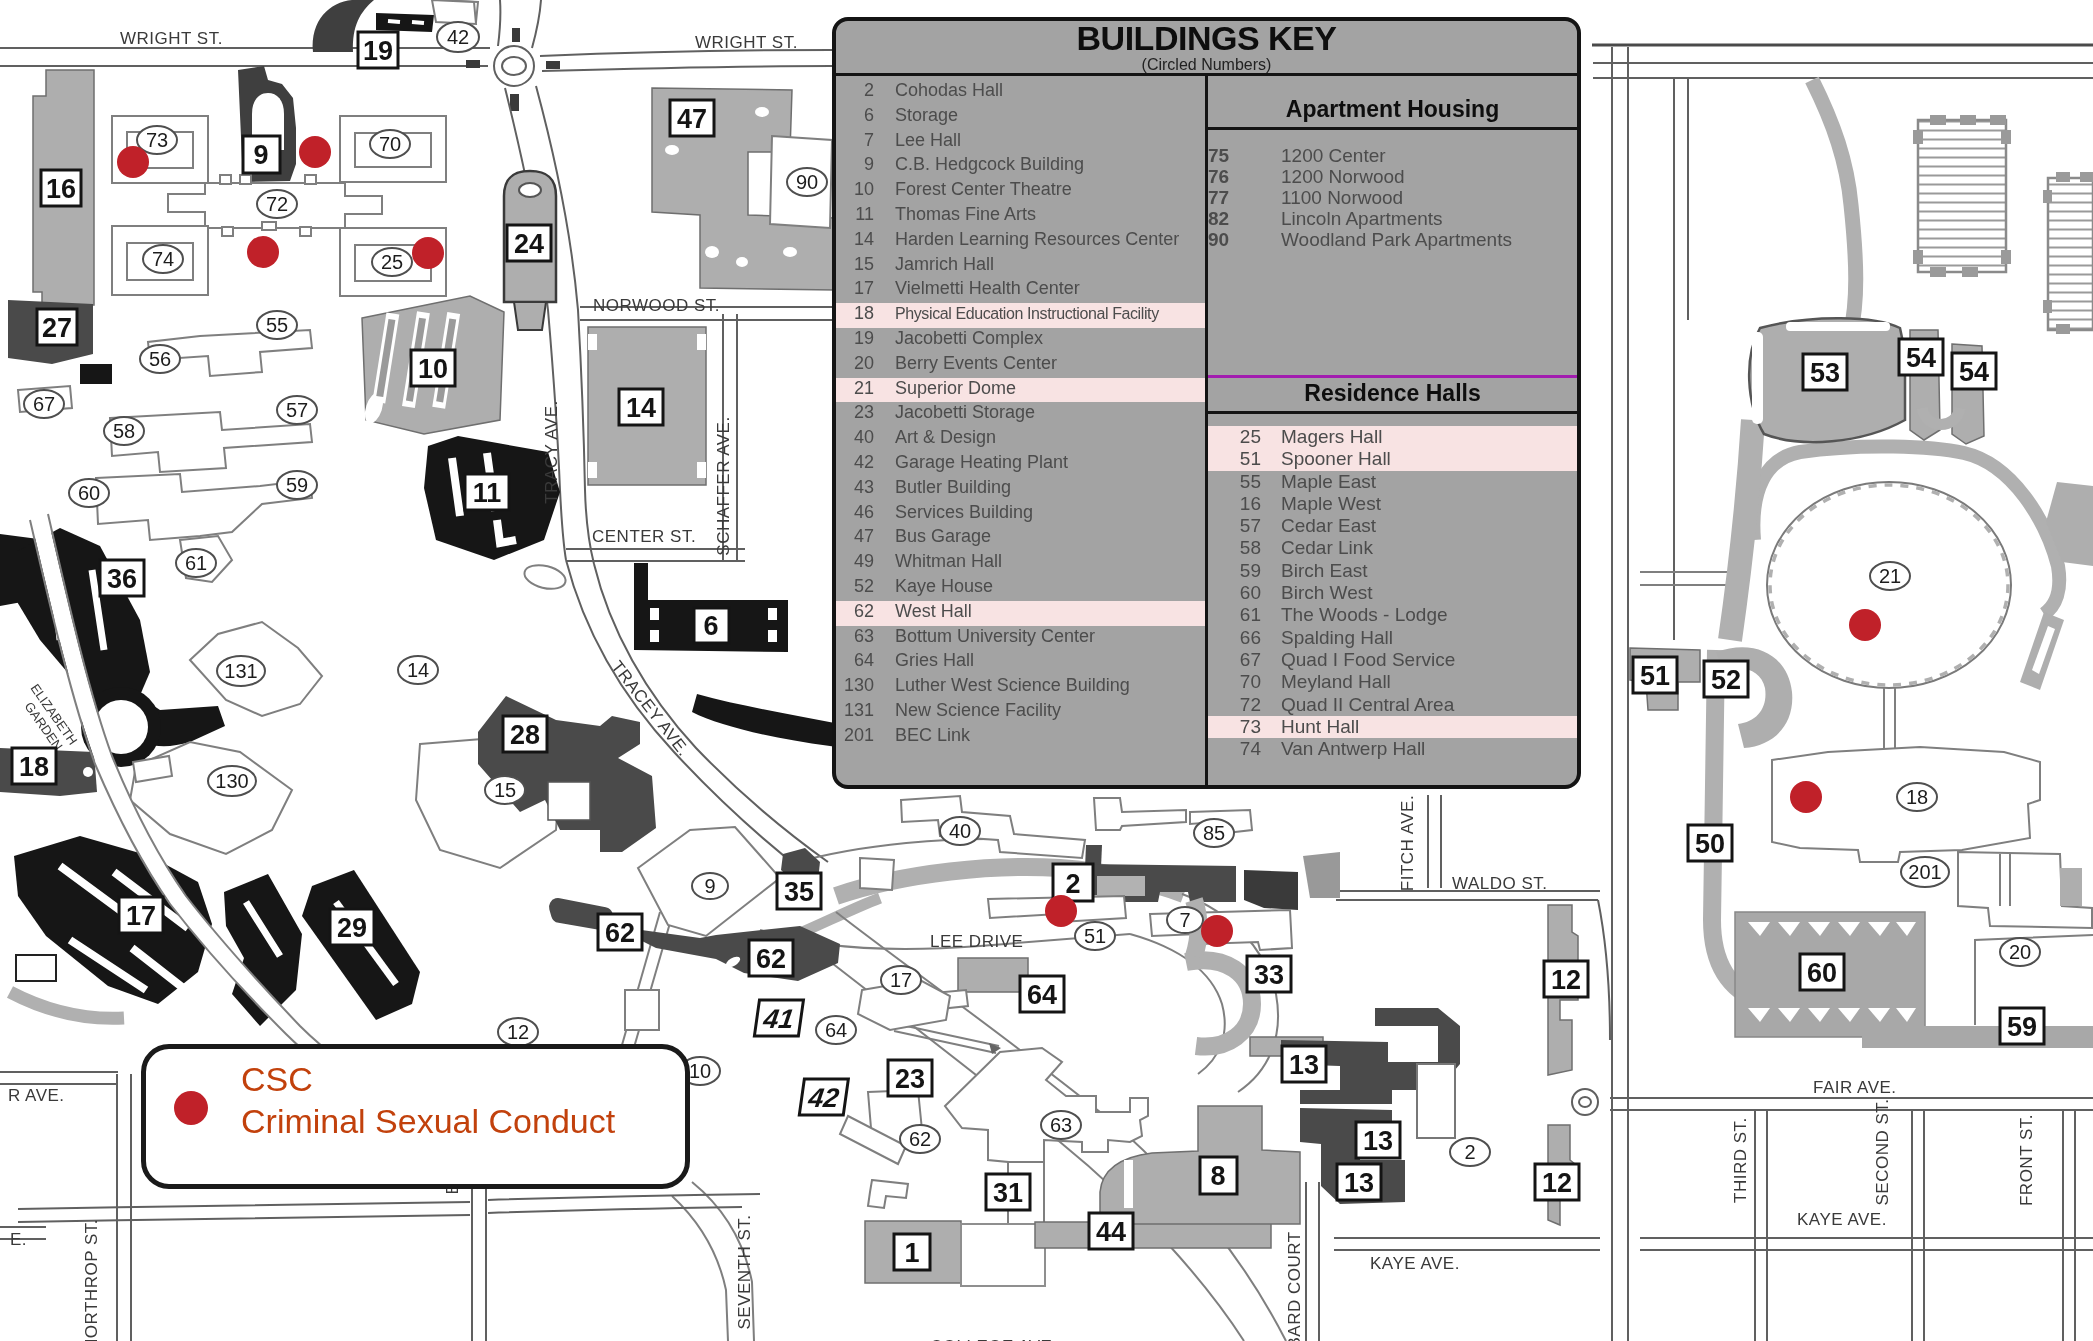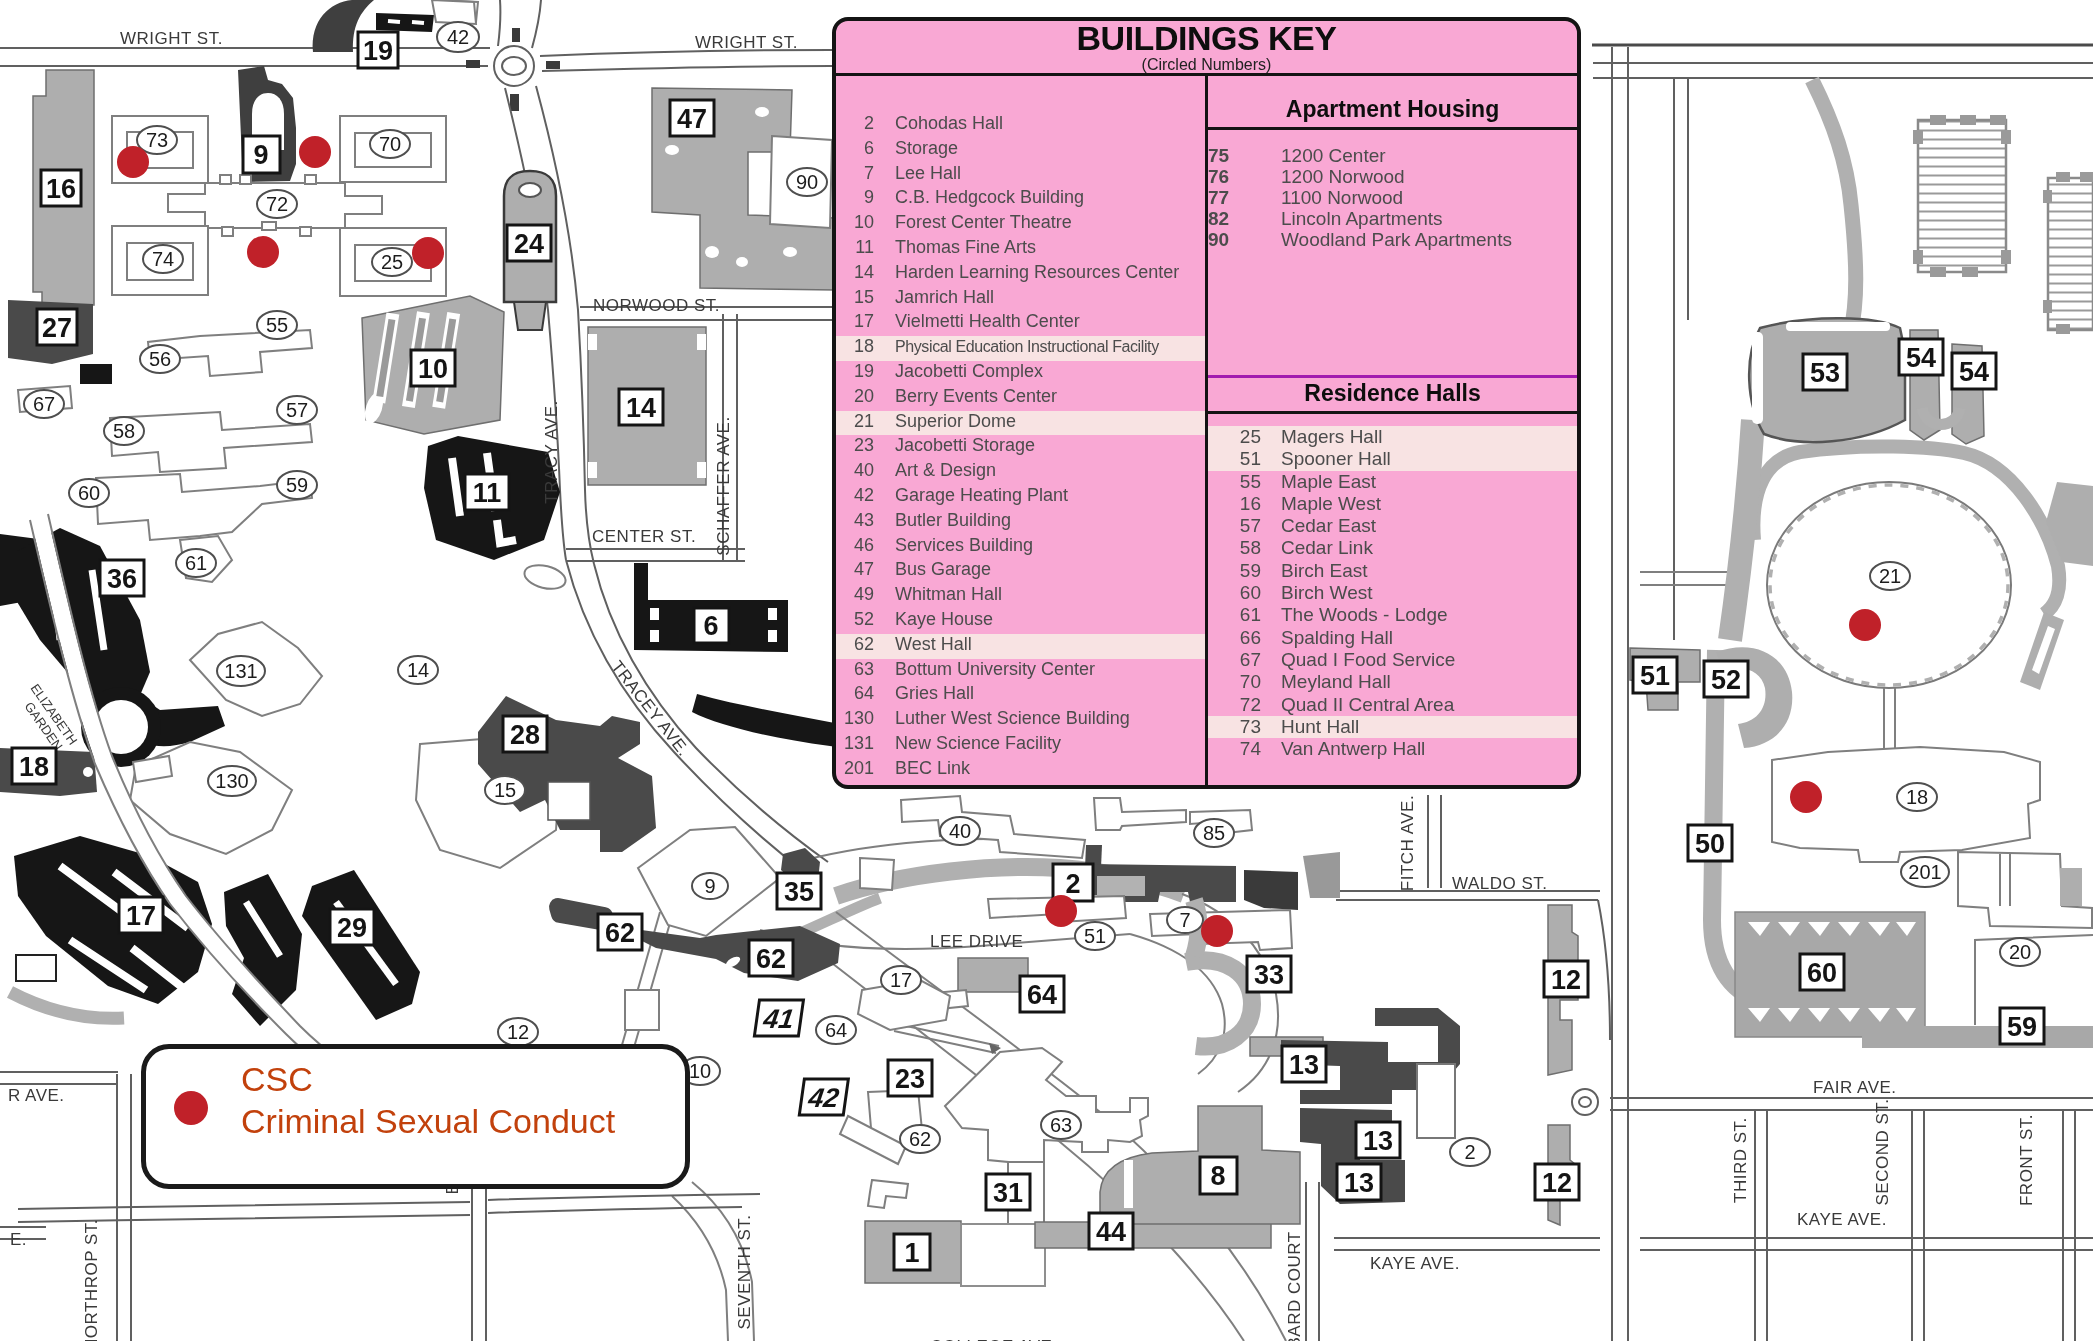--- a/index.html
+++ b/index.html
@@ -10,24 +10,24 @@
  .gband{stroke:#b0b0b0;fill:none;}
  .wb{fill:#fff;stroke:#7f7f7f;stroke-width:2;}
  .gb{fill:#aeaeae;stroke:#6f6f6f;stroke-width:1.5;}
  .db{fill:#4a4a4a;stroke:none;}
  .bb{fill:#161616;stroke:none;}
  .bx rect{fill:#fff;stroke:#141414;stroke-width:3;}
  .bx text{font-weight:bold;font-size:27px;fill:#141414;text-anchor:middle;}
  .ci ellipse{fill:#fff;stroke:#4f4f4f;stroke-width:2;}
  .ci text{font-size:20px;fill:#1d1d1d;text-anchor:middle;}
  .dot{fill:#c02129;}
- #key{position:absolute;left:832px;top:17px;width:741px;height:764px;background:#f9a8d4;border:4px solid #141414;border-radius:16px;}
+ #key{position:absolute;left:832px;top:17px;width:741px;height:764px;background:#a3a3a3;border:4px solid #141414;border-radius:16px;}
  #key .ttl{text-align:center;font-weight:bold;font-size:34px;color:#0e0e0e;margin-top:-2px;letter-spacing:-0.5px;}
  #key .sub{text-align:center;font-size:16px;color:#222;margin-top:-2px;}
- #kl{position:absolute;left:0;top:59px;width:369px;margin-top:33px;}
+ #kl{position:absolute;left:0;top:59px;width:369px;}
  #kl .r{position:relative;height:24.8px;font-size:18px;color:#4c4c4c;white-space:nowrap;overflow:hidden;}
  #kl .r .n{display:inline-block;width:38px;text-align:right;}
  #kl .r .t{margin-left:21px;}
  .hl{background:#f8e3e3;}
  #kdiv{position:absolute;left:369px;top:52px;bottom:0;width:0;border-left:3px solid #141414;}
  #kr{position:absolute;left:372px;top:55px;right:0;}
  #kr .hd{border-bottom:3px solid #141414;text-align:center;font-weight:bold;font-size:23px;color:#0e0e0e;padding:20px 0 4px 0;}
  #kr .r{position:relative;height:20.9px;font-size:19px;color:#4c4c4c;white-space:nowrap;}
  #kr .r .n{display:inline-block;width:53px;text-align:left;font-weight:bold;}
  #kr .r .t{margin-left:20px;}

